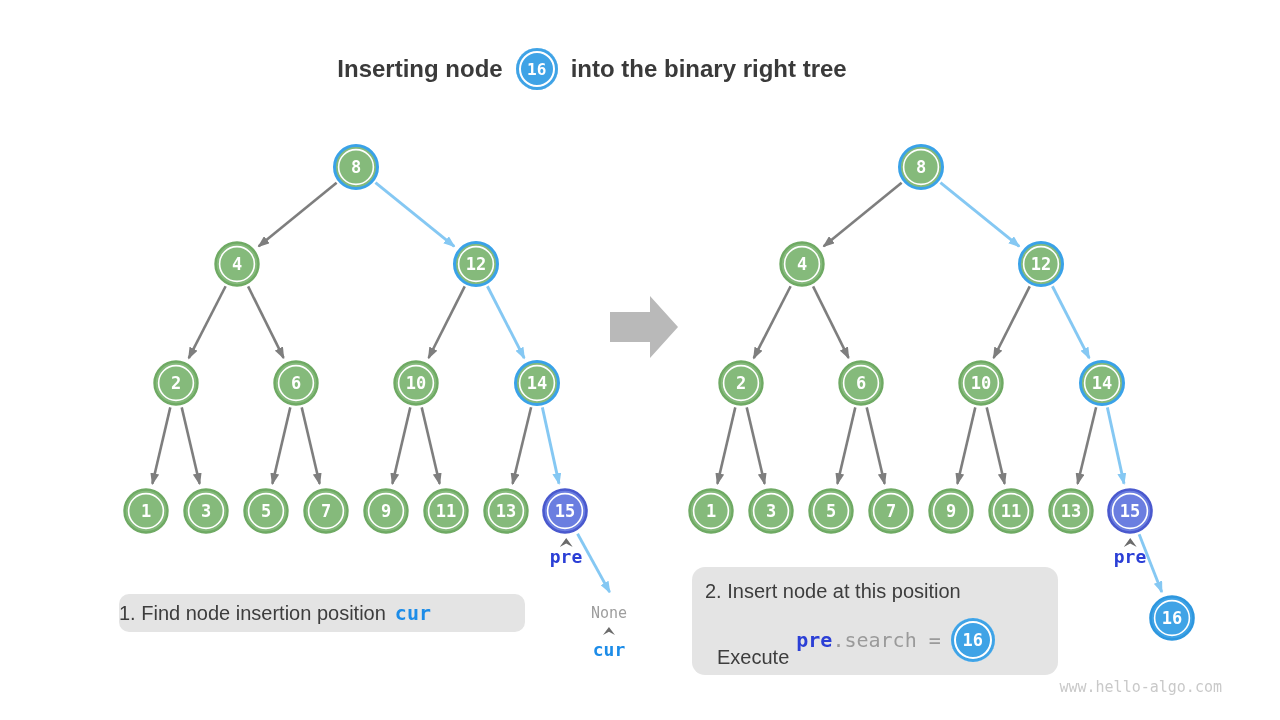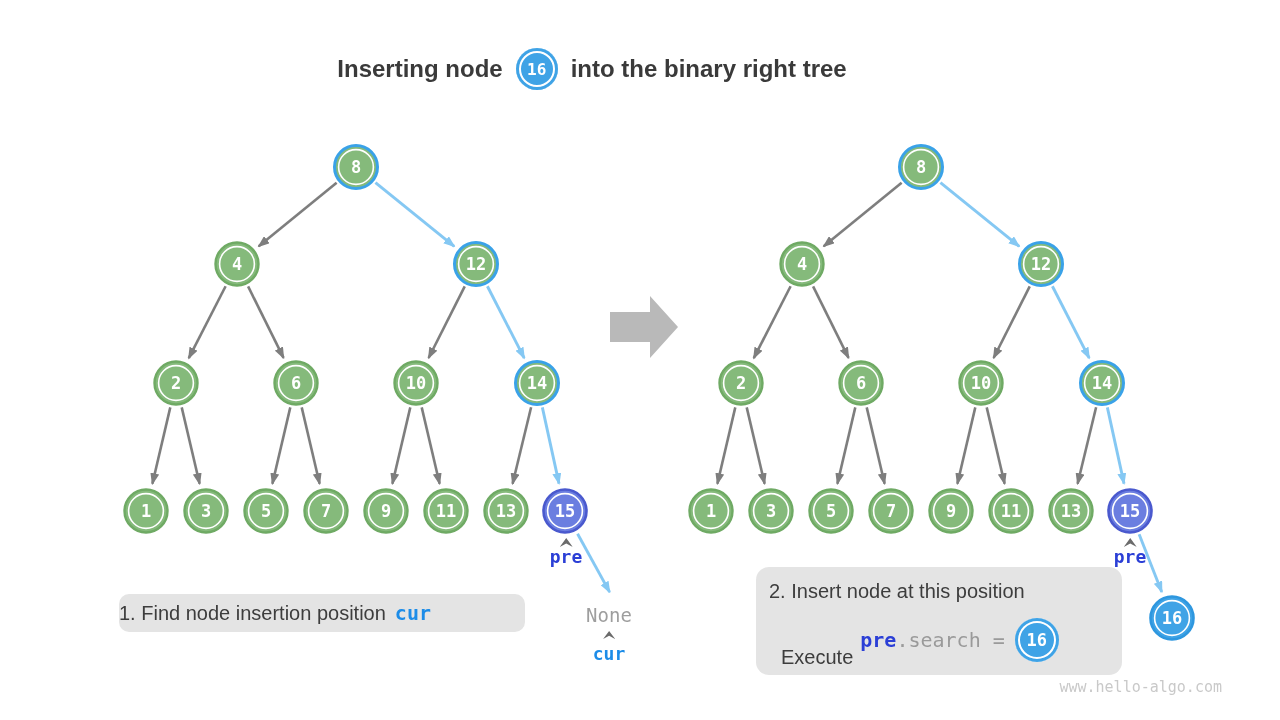--- a/index.html
+++ b/index.html
@@ -14,33 +14,33 @@
         color:#ffffff;font-family:"DejaVu Sans Mono",monospace;font-weight:bold;font-size:16px;flex:0 0 auto;}
   .chip-sm{width:44px;height:44px;font-size:17px;}
   
   #diagram-svg{position:absolute;left:0;top:0;}
   
   .ptr-label{position:absolute;display:flex;flex-direction:column;align-items:center;gap:1px;
              transform:translateX(-50%);}
   .caret{display:block;}
   .pre-text{font-family:"DejaVu Sans Mono",monospace;font-weight:bold;font-size:18px;color:#2B3FD6;line-height:1;}
   .cur-text{font-family:"DejaVu Sans Mono",monospace;font-weight:bold;font-size:18px;color:#1C8CE8;line-height:1;}
-  .none-text{font-family:"DejaVu Sans Mono",monospace;font-size:19px;color:#9E9E9E;line-height:1;}
+  .none-text{font-family:"DejaVu Sans Mono",monospace;font-size:15px;color:#9E9E9E;line-height:1;}
   .none-stack{position:absolute;left:609px;top:606px;transform:translateX(-50%);
               display:flex;flex-direction:column;align-items:center;gap:6px;}
   
   .caption{position:absolute;background:#E4E4E4;color:#3d3d3d;}
   .caption-left{left:119px;top:594px;width:406px;height:38px;border-radius:10px;
                 display:flex;align-items:center;box-sizing:border-box;font-size:20px;}
   .caption-left .code{margin-left:9px;}
   .code{font-family:"DejaVu Sans Mono",monospace;font-weight:bold;font-size:20px;}
   .code-cur{color:#1C8CE8;}
   .code-pre{color:#2B3FD6;}
   .code-gray{color:#9A9A9A;font-weight:normal;}
-  .caption-right{left:756px;top:567px;width:366px;height:108px;border-radius:13px;
+  .caption-right{left:692px;top:567px;width:366px;height:108px;border-radius:13px;
                  box-sizing:border-box;padding:13px 0 3px 13px;font-size:20px;}
   .cap-line2{display:flex;align-items:center;margin-top:7px;margin-left:12px;}
   .cap-line2 .sans{margin-right:7px;margin-top:36px;}
   .cap-line2 .chip-sm{margin-left:10px;}
   
   .watermark{position:absolute;top:678px;right:58px;font-family:"DejaVu Sans Mono",monospace;
              font-size:15px;color:#C9C9C9;}
 </style>
 </head>
 <body>

